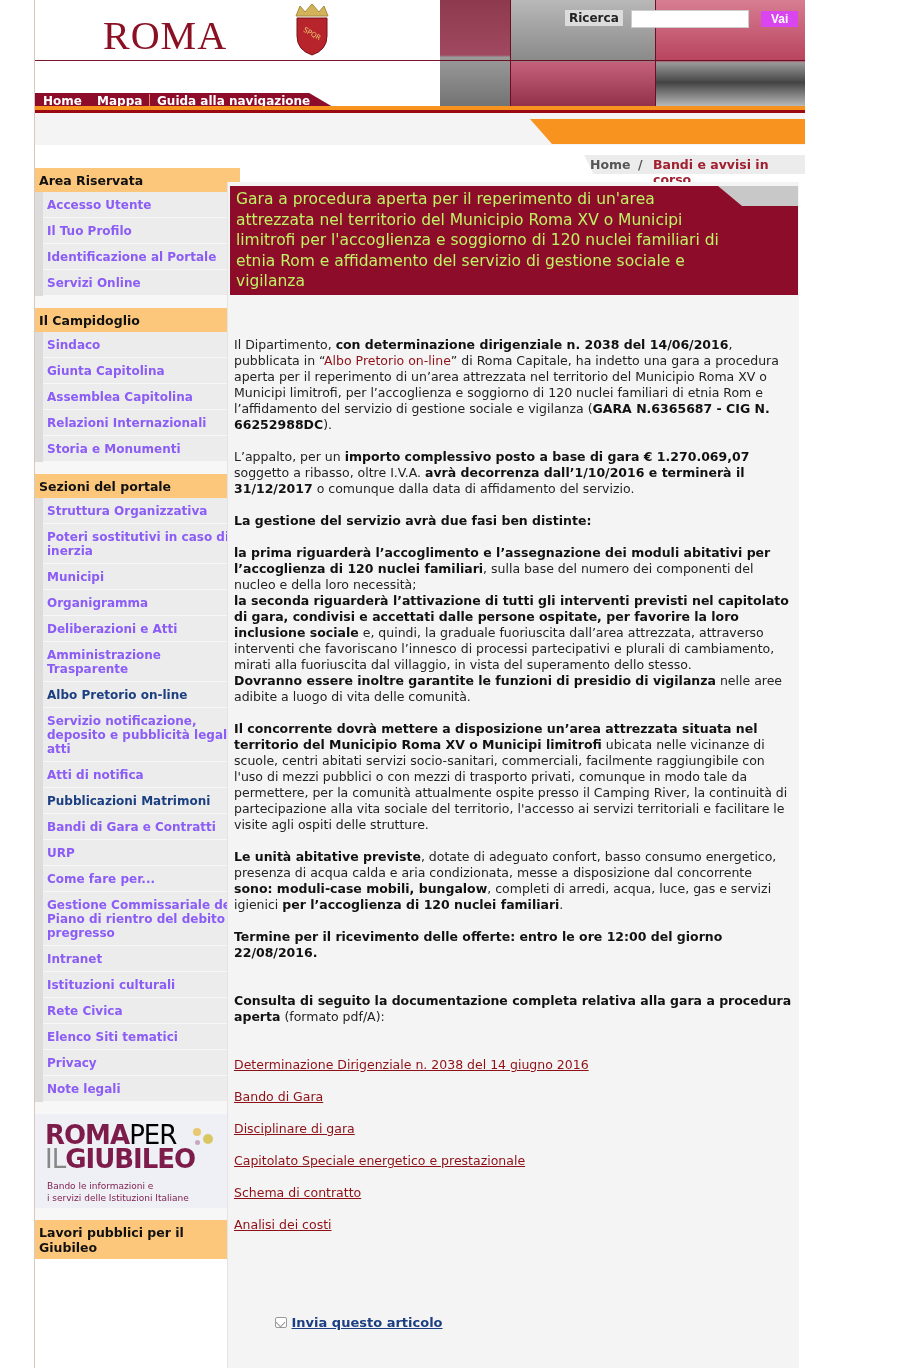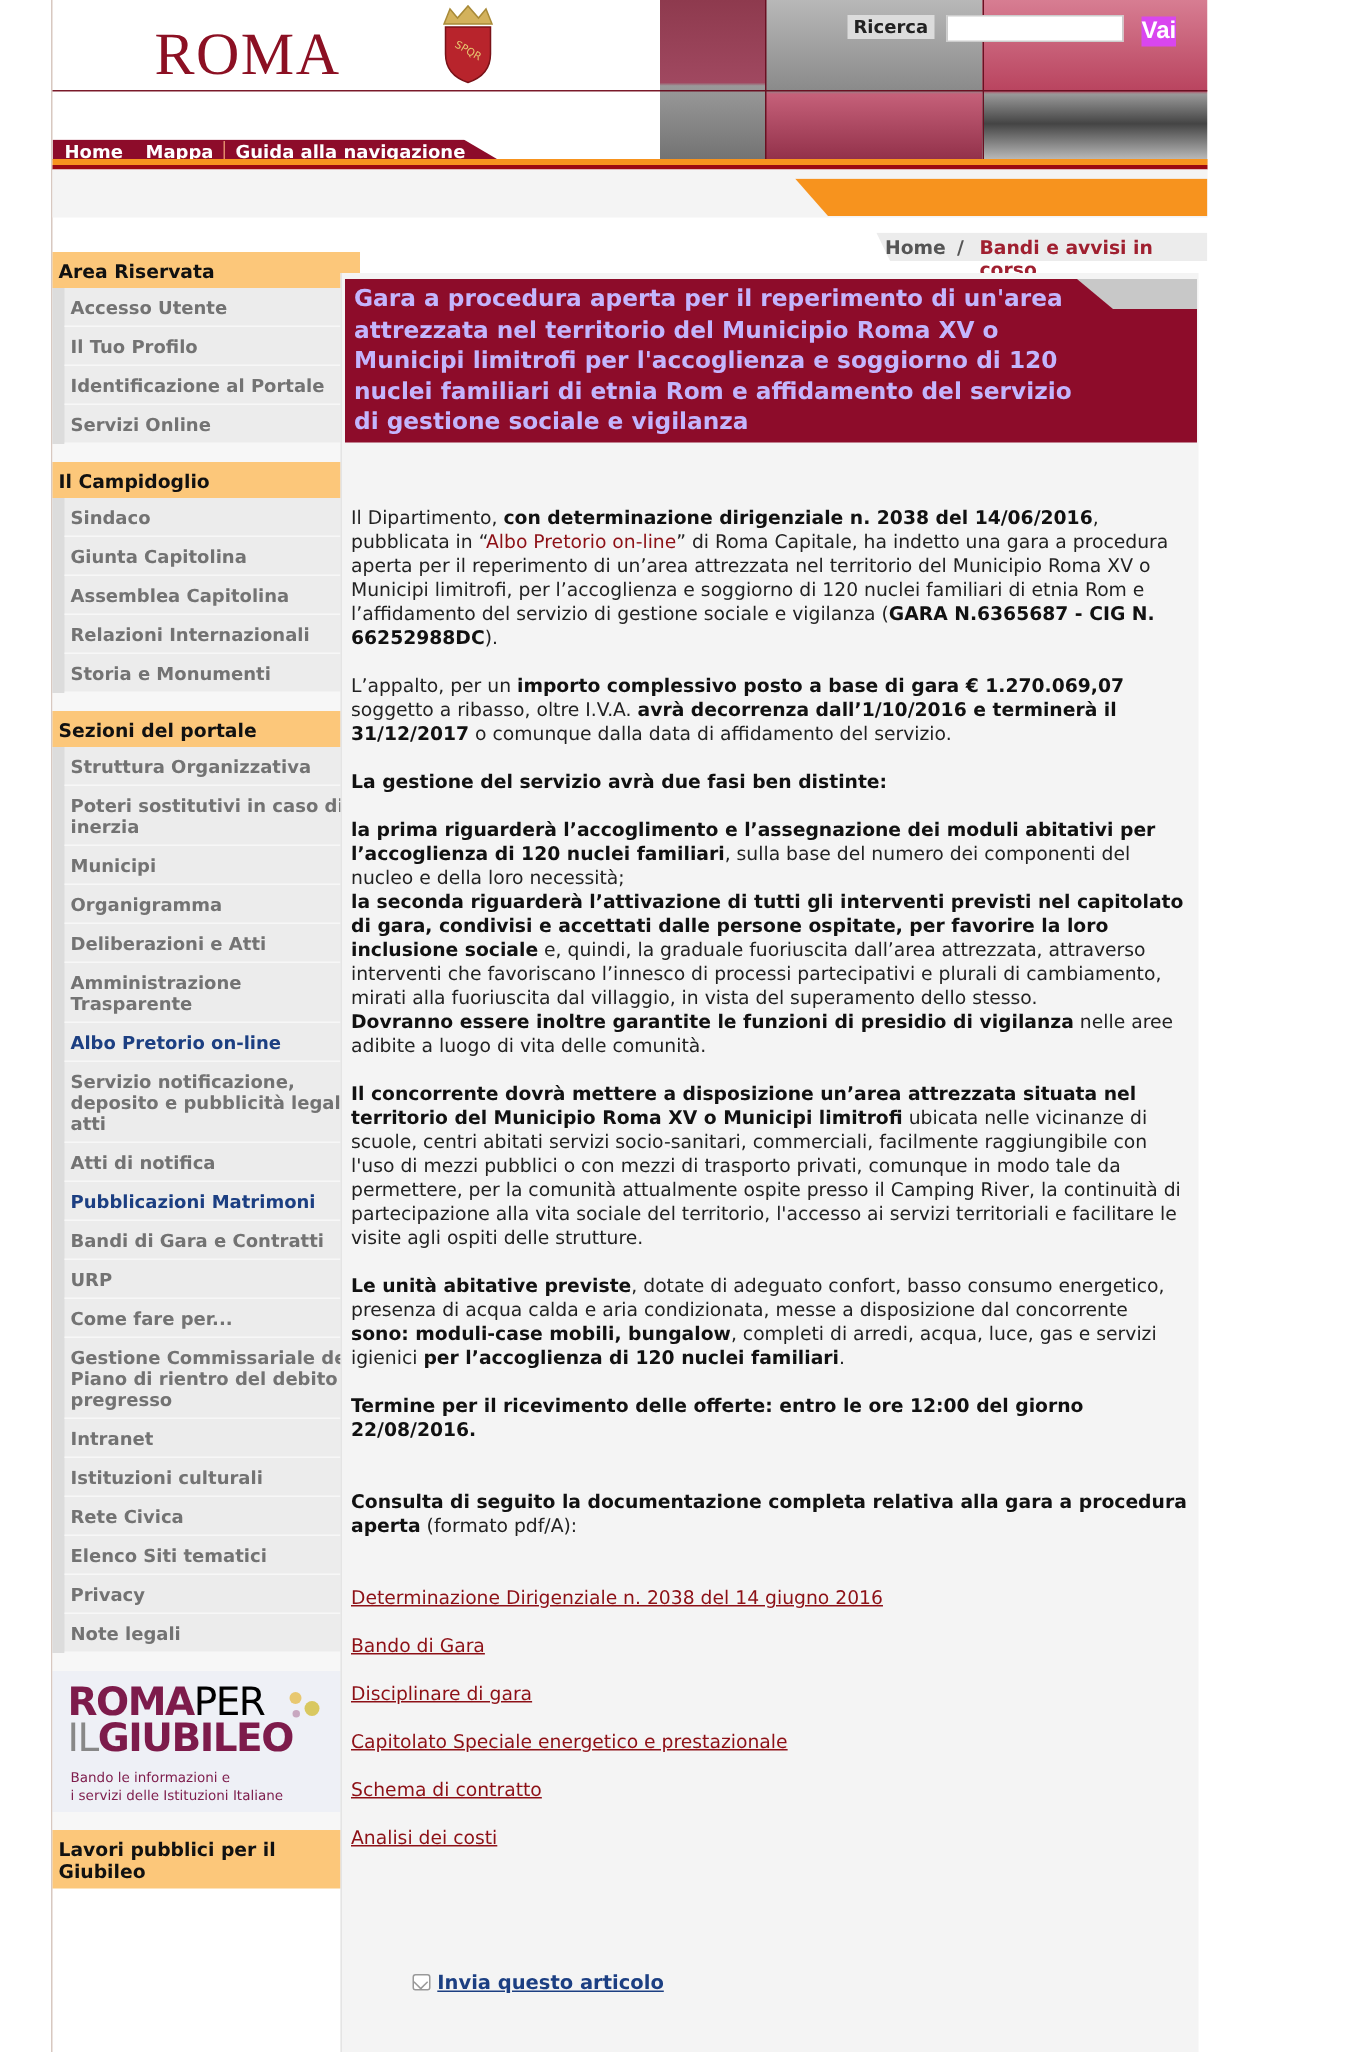--- a/index.html
+++ b/index.html
@@ -27,48 +27,48 @@
   #nav-red { position: absolute; left: 0; top: 17px; width: 770px; height: 3px; background: #9b0a12; }
   #nav-tab { position: absolute; left: 0; top: 0; height: 14px; width: 298px; background: #8d0c2a; clip-path: polygon(0 0, 92% 0, 100% 100%, 0 100%); }
   .nav-link { position: absolute; top: 1px; color: #fff; font-weight: bold; font-size: 12px; text-decoration: none; line-height: 14px; }
   #nav-sep { position: absolute; left: 114px; top: 1px; width: 1px; height: 13px; background: #e28b6a; }
 
   
   #search-row { position: absolute; left: 0; top: 113px; width: 770px; height: 32px; background: #f4f4f4; }
   #search-band { position: absolute; left: 495px; top: 6px; width: 275px; height: 25px; background: #f7931e; clip-path: polygon(0 0, 100% 0, 100% 100%, 8% 100%); }
   #search-label { position: absolute; left: 530px; top: 10px; padding: 1px 4px; background: #dcdcdc; font-weight: bold; font-size: 12px; color: #222; }
   #search-input { position: absolute; left: 596px; top: 10px; width: 118px; height: 18px; border: 1px solid #ccc; background: #fff; }
-  #search-btn { position: absolute; left: 726px; top: 11px; padding: 1px 0; background: #d946ef; color: #fff; font-weight: bold; font-size: 16px; border: none; }
+  #search-btn { position: absolute; left: 726px; top: 11px; padding: 1px 10px; background: #d946ef; color: #fff; font-weight: bold; font-size: 12px; border: none; }
 
   
   #breadcrumb { position: absolute; left: 540px; top: 155px; width: 230px; height: 19px; background: #ececec; clip-path: polygon(4% 0, 100% 0, 100% 100%, 8% 100%); }
   #bc-home { position: absolute; left: 555px; top: 157px; font-weight: bold; font-size: 12.5px; color: #555; text-decoration: none; }
   #bc-sep { position: absolute; left: 603px; top: 157px; font-weight: bold; color: #555; }
   #bc-current { position: absolute; left: 618px; top: 157px; font-weight: bold; font-size: 12.5px; color: #a02030; }
 
   
   #sidebar { position: absolute; left: 0; top: 168px; width: 205px; }
   .side-head { background: #fcc77a; font-weight: bold; color: #111; font-size: 12.5px; padding: 5px 4px 4px 4px; line-height: 15px; }
   .side-list { background: #ececec; border-left: 8px solid #dcdcdc; }
-  .side-item { display: block; padding: 6px 4px 5px 4px; font-weight: bold; font-size: 12px; line-height: 14px; color: #737373; text-decoration: none; border-bottom: 1px solid #f7f7f7; }
+  .side-item { display: block; padding: 6px 4px 5px 4px; font-weight: bold; font-size: 12px; line-height: 14px; color: #8b5cf6; text-decoration: none; border-bottom: 1px solid #f7f7f7; }
   .side-item.blue { color: #1c3f82; }
   .side-gap { height: 12px; background: #f7f7f7; }
   #giubileo-box { height: 94px; background: #eef0f6; position: relative; }
   #giu-line1 { position: absolute; left: 10px; top: 6px; font-size: 26px; font-weight: bold; color: #7d1b4b; letter-spacing: -1px; }
   #giu-line1 span { color: #000000; font-weight: normal; }
   #giu-line2 { position: absolute; left: 10px; top: 30px; font-size: 26px; color: #888; letter-spacing: -1px; }
   #giu-line2 b { color: #7d1b4b; }
   .giu-dot { position: absolute; border-radius: 50%; }
   #giu-sub { position: absolute; left: 12px; top: 66px; font-size: 9px; line-height: 12px; color: #7d1b4b; }
 
   
   #main { position: absolute; left: 192px; top: 182px; width: 572px; height: 1186px; background: #f4f4f4; border-left: 1px solid #e4e4e4; }
   #title-box { position: absolute; left: 2px; top: 4px; width: 568px; height: 109px; background: #8d0c2a; }
   #title-corner { position: absolute; right: 0; top: 0; width: 80px; height: 20px; background: #c8c8c8; clip-path: polygon(0 0, 100% 0, 100% 100%, 30% 100%); }
-  #title-text { position: absolute; left: 6px; top: 3px; width: 500px; color: #c4b5fd; font-weight: bold; font-size: 15.5px; line-height: 20.6px; }
+  #title-text { position: absolute; left: 6px; top: 3px; width: 500px; color: #bef264; font-weight: normal; font-size: 15.5px; line-height: 20.6px; }
   #body-text { position: absolute; left: 6px; top: 155px; width: 560px; font-size: 12.5px; line-height: 16px; color: #222; }
   #body-text p { margin-bottom: 16px; }
   #body-text b { color: #111; }
   #body-text a { color: #8d1016; }
   .doc-link { display: block; color: #8d1016; text-decoration: underline; margin-bottom: 16px; }
   #spacer1 { height: 16px; }
   #pub-date { margin-top: 0; }
   #send-row { position: absolute; left: 6px; top: 1133px; font-weight: bold; font-size: 13px; margin-left: 41px; }
   #send-row a { color: #1c3f82; text-decoration: underline; }
   #mail-icon { display: inline-block; width: 12px; height: 11px; border: 1px solid #999; border-radius: 2px; vertical-align: -1px; position: relative; background: #fff; }

